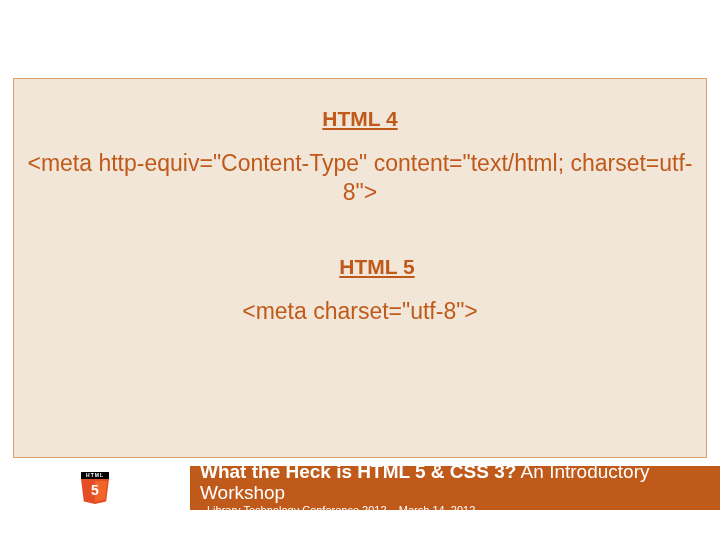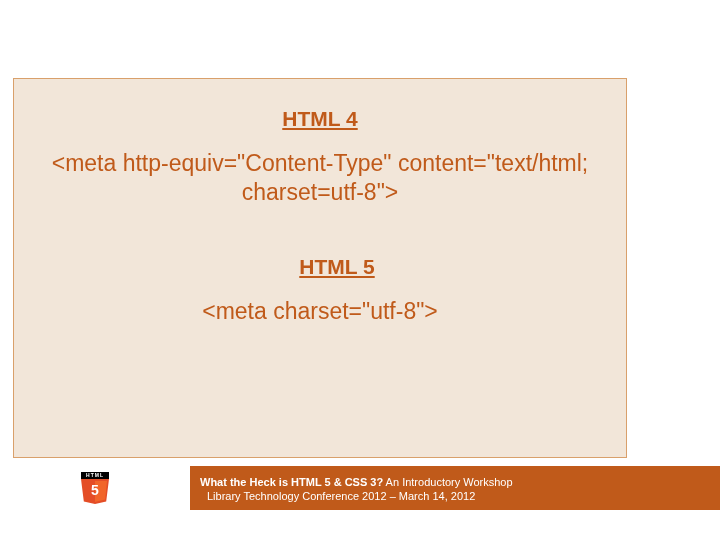--- a/index.html
+++ b/index.html
@@ -8,21 +8,21 @@
     height: 540px;
     background: #ffffff;
     font-family: Arial, Helvetica, sans-serif;
     position: relative;
     overflow: hidden;
   }
   .slide-body {
     position: absolute;
     left: 13px;
     top: 78px;
-    width: 614px;
+    width: 694px;
     height: 380px;
     background: #f2e6d9;
     border: 1px solid #d9a06b;
   }
   .heading {
     color: #c05a1a;
     font-weight: bold;
     text-decoration: underline;
     font-size: 21px;
     text-align: center;
@@ -100,21 +100,21 @@
   .footer-right {
     flex: 1;
     background: #c05a1a;
     color: #fff;
     padding: 6px 10px 4px 10px;
     display: flex;
     flex-direction: column;
     justify-content: center;
   }
   .footer-title {
-    font-size: 11px;
+    font-size: 19px;
     line-height: 1.1;
   }
   .footer-title .bold { font-weight: bold; }
   .footer-sub {
     font-size: 11px;
     margin-top: 1px;
     margin-left: 7px;
   }
 </style>
 </head>

